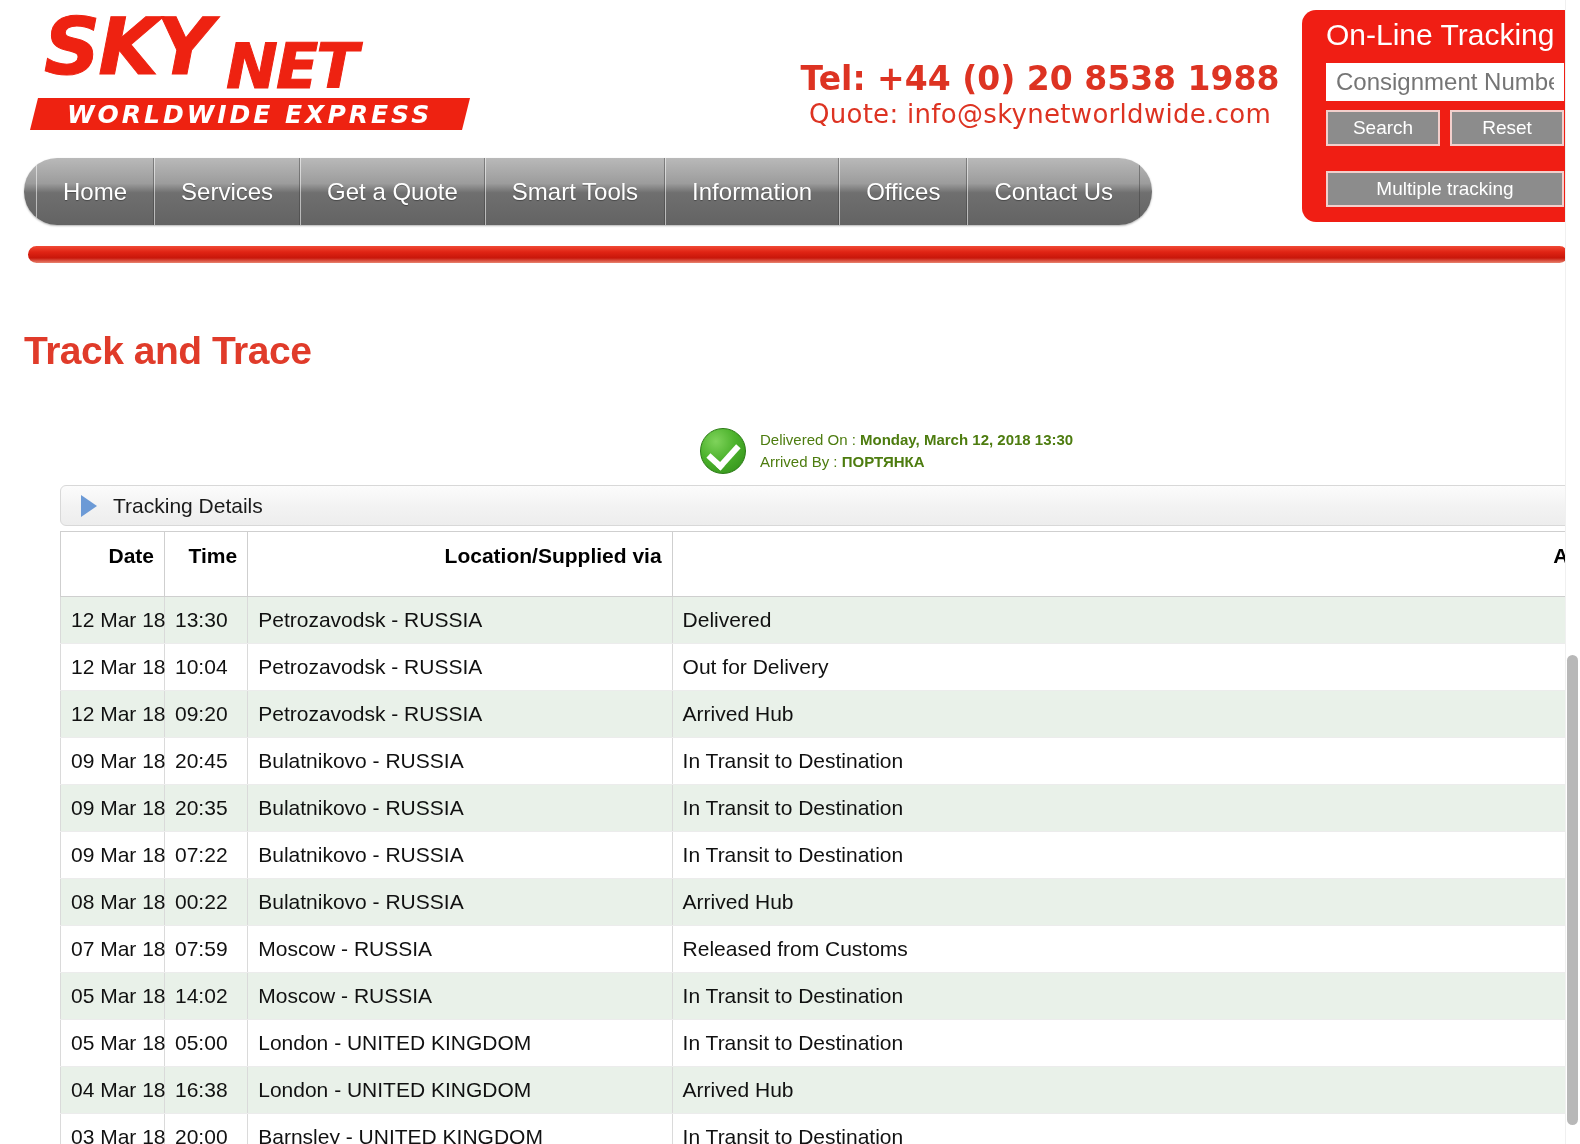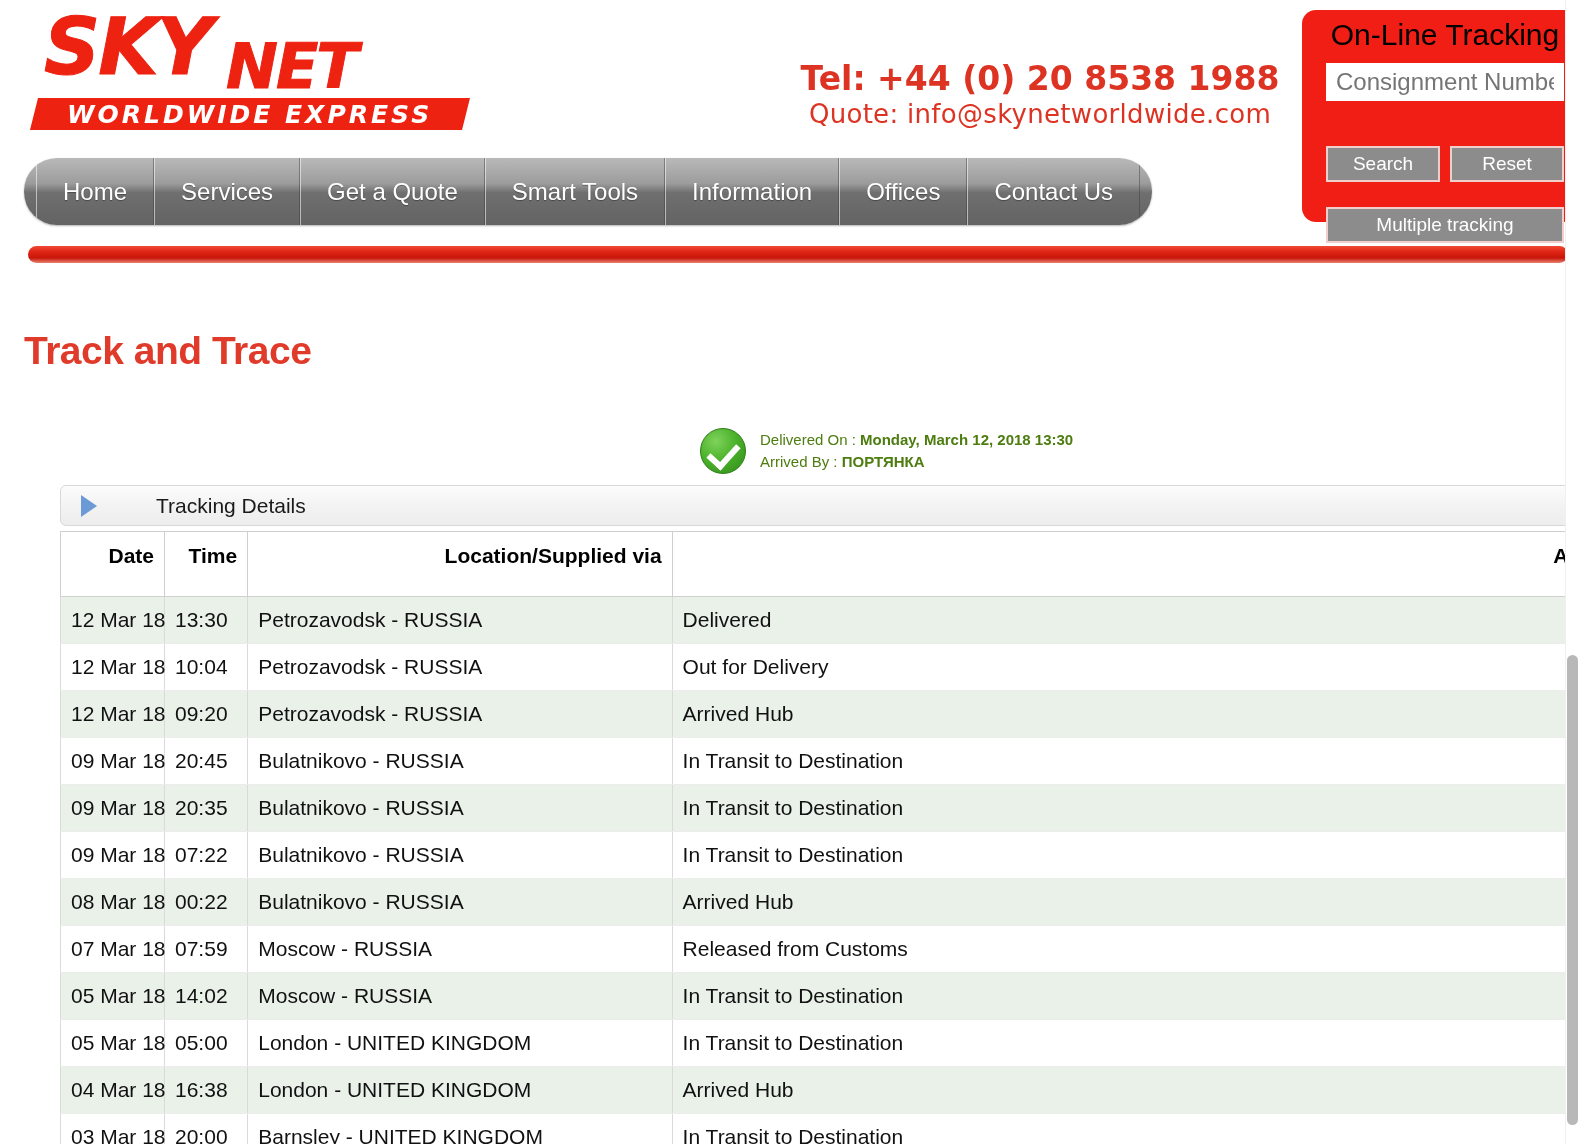--- a/index.html
+++ b/index.html
@@ -106,24 +106,24 @@
     position: absolute;
     left: 1302px;
     top: 10px;
     width: 276px;
     height: 212px;
     background: #f01e14;
     border-radius: 14px;
     padding: 6px 14px 10px 24px;
   }
   .tracking-title {
-    color: #000000;
+    color: #ffffff;
     font-size: 30px;
     font-weight: normal;
-    text-align: center;
+    text-align: left;
     line-height: 1.15;
     padding-top: 2px;
     letter-spacing: 0px;
     white-space: nowrap;
   }
   .consignment-input {
     display: block;
     width: 100%;
     height: 38px;
     margin-top: 10px;
@@ -145,21 +145,21 @@
     border: 2px solid #f2cfcc;
     color: #ffffff;
     font-size: 19px;
     font-family: "Liberation Sans", sans-serif;
     height: 36px;
     line-height: 32px;
     text-align: center;
     cursor: pointer;
     padding: 0;
   }
-  .tbtn.half { flex: 1 1 0; margin-top: 36px; }
+  .tbtn.half { flex: 1 1 0; }
   .tbtn.full { width: 100%; margin-top: 25px; display: block; }
 
   
   .nav {
     position: absolute;
     left: 24px;
     top: 158px;
     height: 67px;
     display: flex;
     background: linear-gradient(to bottom, #b9b9b9 0%, #9c9c9c 38%, #6f6f6f 52%, #636363 100%);
@@ -248,21 +248,20 @@
     top: 485px;
     width: 1518px;
     height: 41px;
     background: linear-gradient(to bottom, #fcfcfc 0%, #f3f3f3 50%, #ededed 100%);
     border: 1px solid #d8d8d8;
     border-radius: 6px;
     display: flex;
     align-items: center;
     padding-left: 20px;
     cursor: pointer;
-    gap: 43px;
   }
   .tri {
     width: 0; height: 0;
     border-top: 11px solid transparent;
     border-bottom: 11px solid transparent;
     border-left: 16px solid #6c9ad6;
     margin-right: 16px;
   }
   .details-bar-label {
     font-size: 21px;

